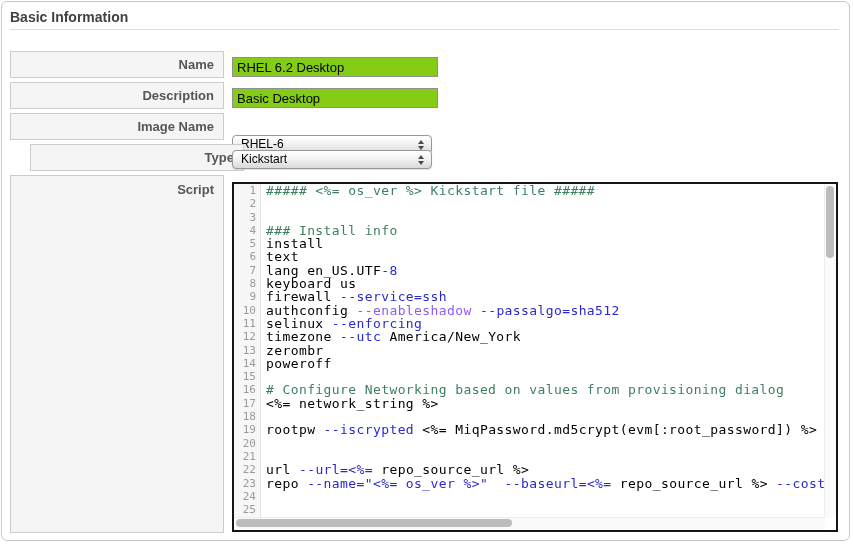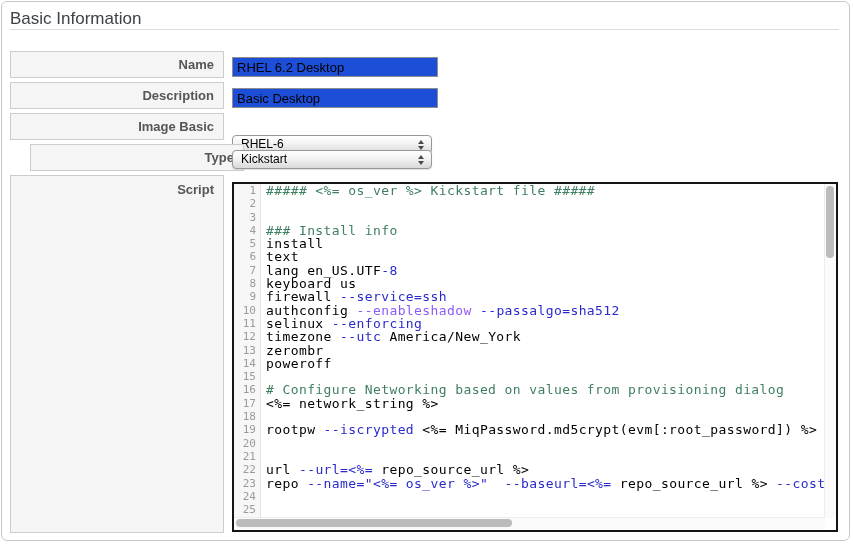--- a/index.html
+++ b/index.html
@@ -5,36 +5,36 @@
   html,body{margin:0;padding:0;}
   body{
     width:853px;height:544px;position:relative;background:#ffffff;
     font-family:"Liberation Sans", sans-serif;overflow:hidden;
   }
   .panel{
     position:absolute;left:1px;top:1px;width:847px;height:538px;
     border:1px solid #c9c9c9;border-radius:6px;background:#ffffff;
   }
   .section-title{
-    position:absolute;left:8px;top:7px;font-size:17px;font-weight:normal;color:#3d4247;
+    position:absolute;left:8px;top:7px;font-size:14px;font-weight:bold;color:#3d4247;
   }
   .divider{
     position:absolute;left:8px;top:27px;width:829px;height:0;border-top:1px solid #dcdcdc;
   }
   .label-box{
     position:absolute;left:8px;width:212px;height:25px;
     background:#f5f5f5;border:1px solid #cccccc;
     text-align:right;font-size:13px;font-weight:bold;color:#565656;
   }
   .label-box .lbl{display:block;line-height:25px;padding-right:9px;}
   .label-box.tall{height:356px;}
   .label-box.tall .lbl{line-height:15px;padding-top:6px;}
   .txt-input{
     position:absolute;left:230px;width:196px;height:16px;
-    border:1px solid #8f8f8f;background:#1d4ed8;
+    border:1px solid #8f8f8f;background:#84cc16;
     font-family:"Liberation Sans", sans-serif;font-size:13px;color:#000;
     padding:1px 4px;margin:0;border-radius:0;
   }
   .select{
     position:absolute;left:230px;width:198px;height:17px;
     border:1px solid #979797;border-radius:4px;
     background:linear-gradient(180deg,#ffffff 0%,#f3f3f3 45%,#d9d9d9 100%);
     box-shadow:0 1px 1px rgba(0,0,0,0.12);
     display:flex;align-items:center;cursor:default;
   }
@@ -76,21 +76,21 @@
     <span class="lbl">Name</span>
   </div>
   <input class="txt-input" style="top: 55px;" type="text" value="RHEL 6.2 Desktop">
 
   <div class="label-box" style="top:80px;">
     <span class="lbl">Description</span>
   </div>
   <input class="txt-input" style="top: 86px;" type="text" value="Basic Desktop">
 
   <div class="label-box" style="top:111px;">
-    <span class="lbl">Image Basic</span>
+    <span class="lbl">Image Name</span>
   </div>
   <div class="select" style="top:117px;margin-top:16px;">
     <span class="sel-val">RHEL-6</span>
     <span class="stepper">
         <span class="tri-up"></span>
         <span class="tri-down"></span>
       </span>
   </div>
 
   <div class="label-box" style="top:142px;margin-left:20px;">

